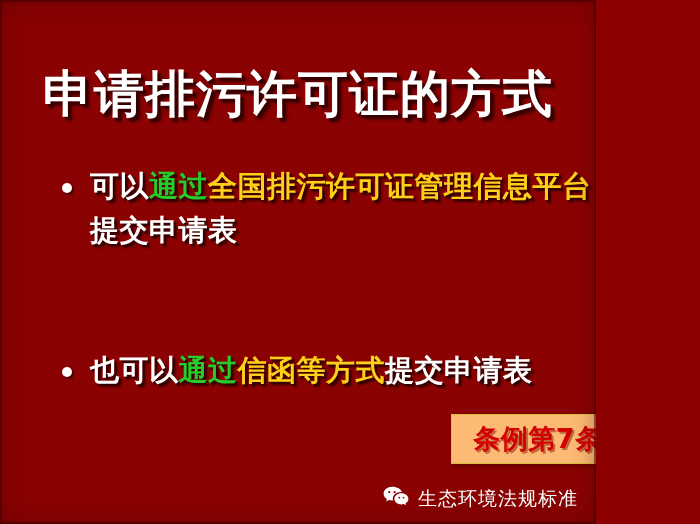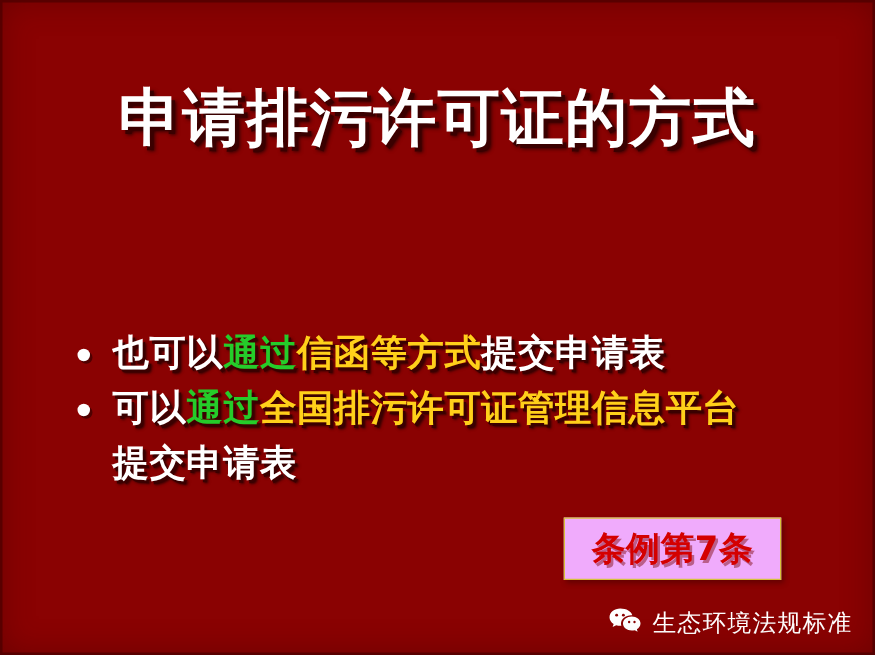--- a/index.html
+++ b/index.html
@@ -10,21 +10,21 @@
     overflow: hidden;
   }
 
   body {
     font-family: "DejaVu Sans", "Liberation Sans", sans-serif;
     background: #8c0000;
   }
 
   .slide {
     position: relative;
-    width: 700px;
+    width: 596px;
     height: 524px;
     background: #8a0202;
     overflow: hidden;
   }
 
   
   .slide::after {
     content: "";
     position: absolute;
     inset: 0;
@@ -95,21 +95,21 @@
 
   .line2 { display: block; }
 
   
   .ref-badge {
     position: absolute;
     left: 451px;
     top: 414px;
     width: 174px;
     height: 50px;
-    background: #f0abfc;
+    background: #fdba74;
     border: 1px solid #d6c23a;
     display: flex;
     align-items: center;
     justify-content: center;
     box-shadow: 2px 2px 4px rgba(30,0,0,0.35);
   }
 
   .ref-badge-text {
     color: #d40000;
     font-size: 27px;
@@ -145,32 +145,32 @@
 </style>
 </head>
 <body>
 
 <div class="slide">
 
   <div class="title">申请排污许可证的方式</div>
 
   <div class="bullets">
 
-    <div class="bullet-row second">
-      <span class="bullet-dot"></span>
-      <div class="bullet-text">
-        <span class="seg-white">也可以</span><span class="seg-green">通过</span><span class="seg-gold">信函等方式</span><span class="seg-white">提交申请表</span>
-      </div>
-    </div>
-
     <div class="bullet-row">
       <span class="bullet-dot"></span>
       <div class="bullet-text">
         <span class="seg-white">可以</span><span class="seg-green">通过</span><span class="seg-gold">全国排污许可证管理信息平台</span>
         <span class="seg-white line2">提交申请表</span>
+      </div>
+    </div>
+
+    <div class="bullet-row second">
+      <span class="bullet-dot"></span>
+      <div class="bullet-text">
+        <span class="seg-white">也可以</span><span class="seg-green">通过</span><span class="seg-gold">信函等方式</span><span class="seg-white">提交申请表</span>
       </div>
     </div>
 
   </div>
 
   <div class="ref-badge">
     <span class="ref-badge-text">条例第7条</span>
   </div>
 
   <div class="footer">

